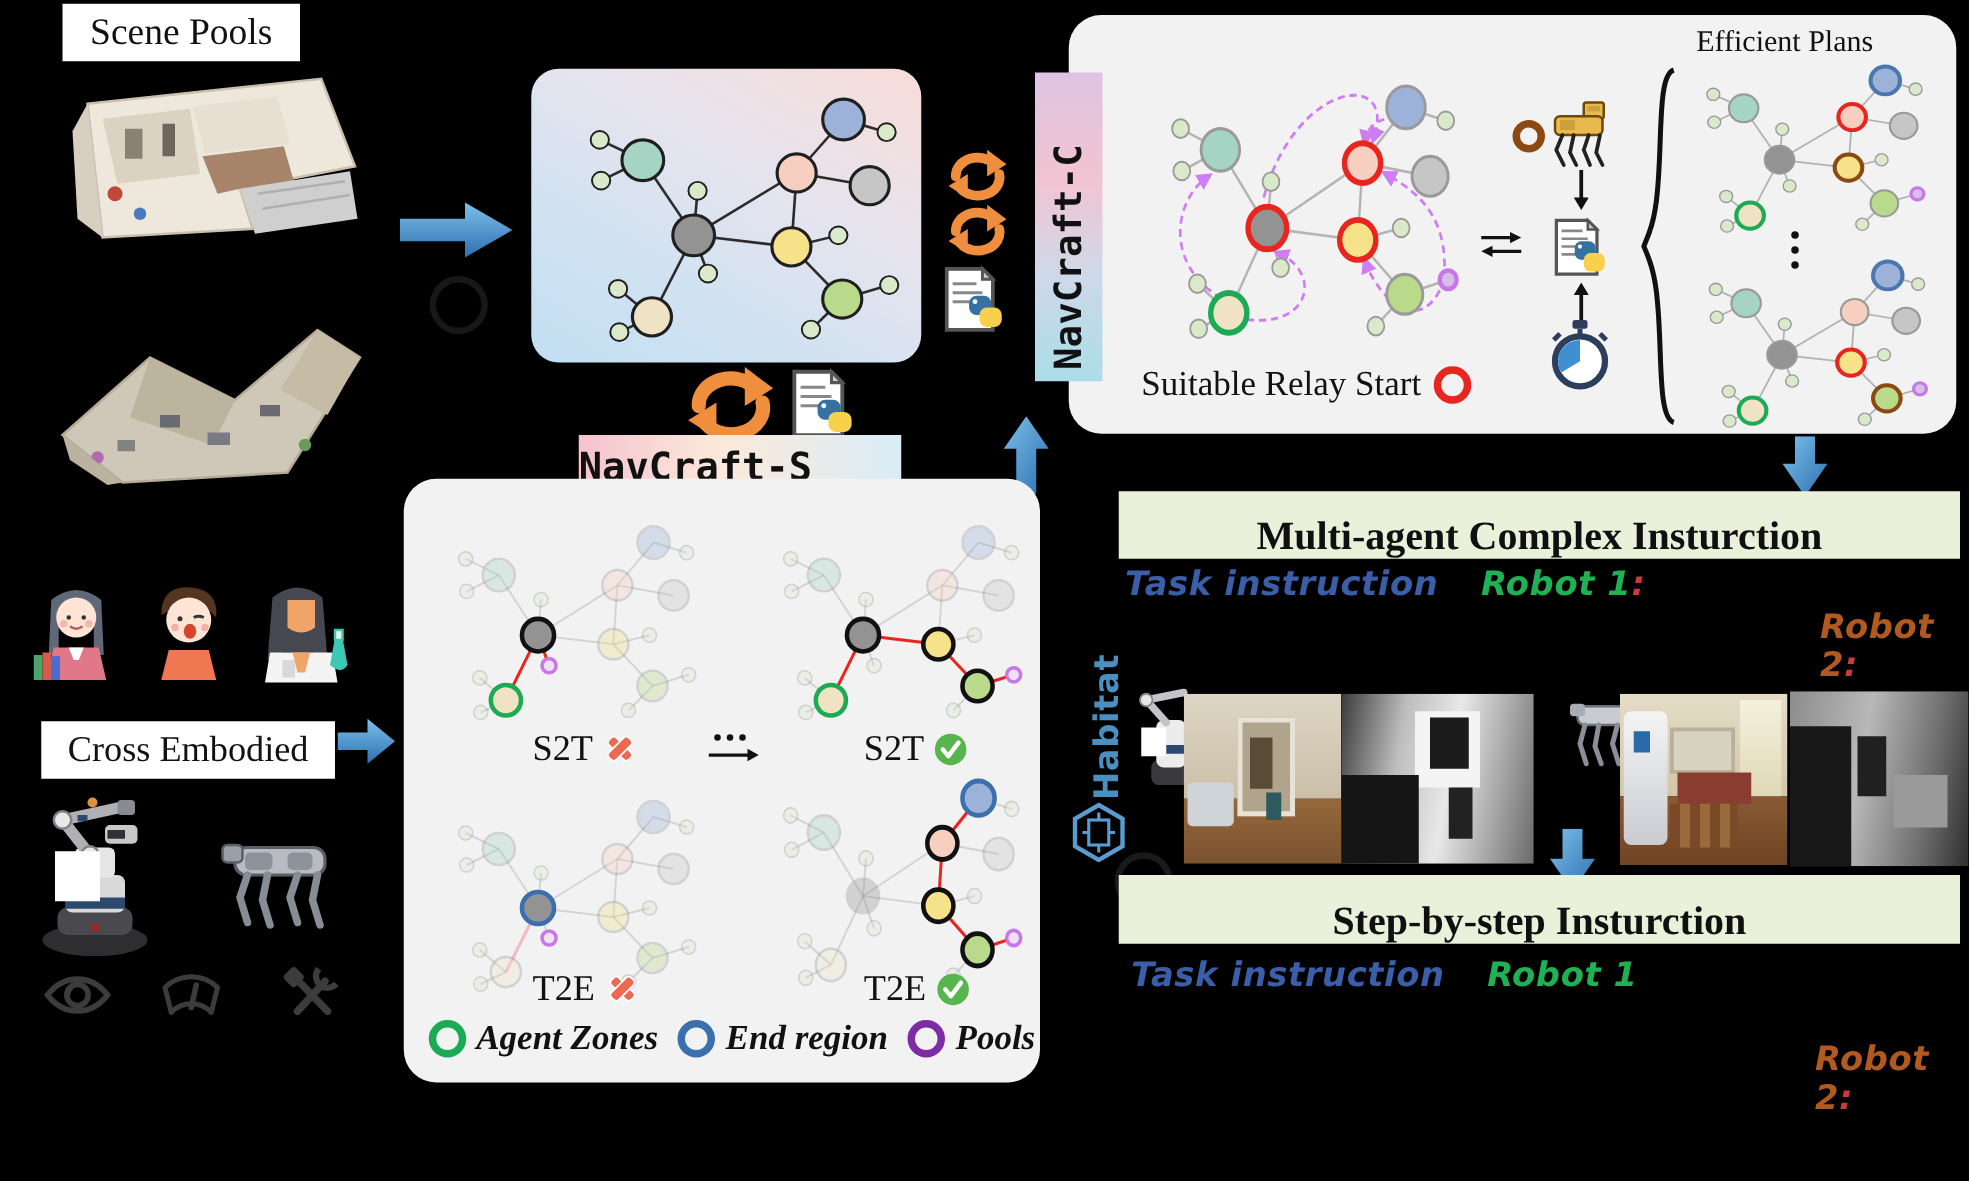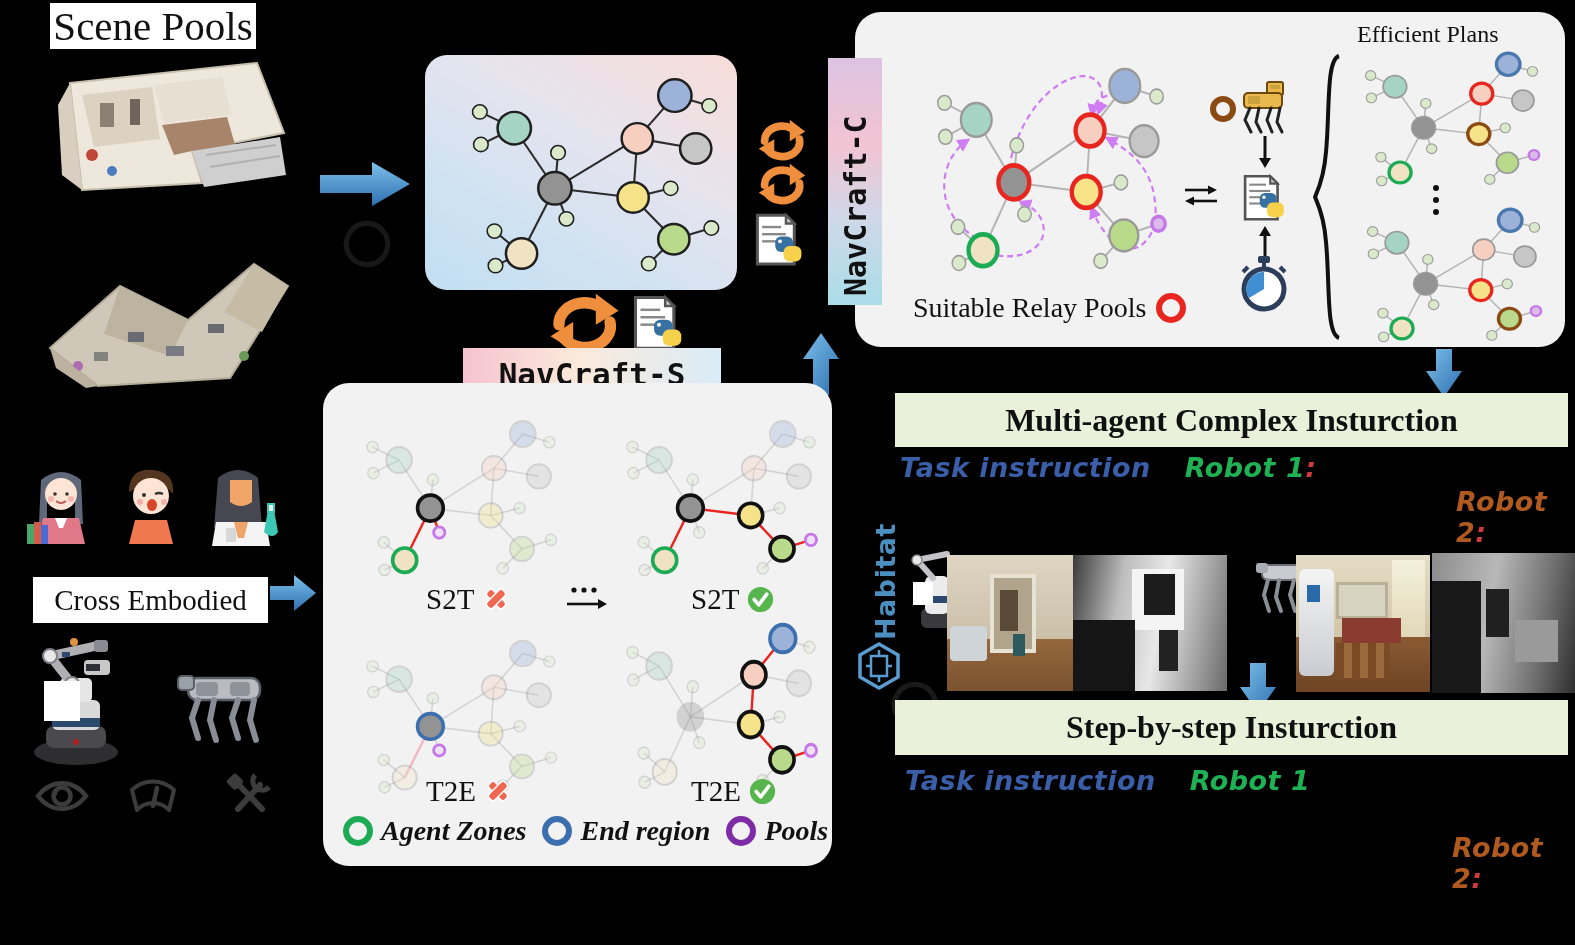--- a/index.html
+++ b/index.html
@@ -2,39 +2,39 @@
 <html><head>
 <meta charset="utf-8">
 <style>
   html,body{margin:0;padding:0;background:#000;}
   #stage{position:relative;width:1575px;height:945px;background:#000;overflow:hidden;
          font-family:"Liberation Serif",serif;}
   .abs{position:absolute;}
   .whitebox{background:#fff;color:#111;display:flex;align-items:center;justify-content:center;
             font-family:"Liberation Serif",serif;}
   .panel{background:#f2f2f2;border-radius:26px;}
-  .banner{display:flex;align-items:center;justify-content:center;
+  .banner{display:flex;align-items:flex-end;justify-content:center;
           font-family:"Liberation Serif",serif;font-weight:700;color:#101010;}
   .comic{font-family:"DejaVu Sans",sans-serif;font-weight:700;font-style:italic;letter-spacing:.5px;}
   .mono{font-family:"DejaVu Sans Mono",monospace;font-weight:700;color:#111;}
   .serifbig{font-family:"Liberation Serif",serif;color:#111;}
   .graph{position:absolute;}
   .graph svg{width:100%;height:100%;display:block;}
   .legend-row{display:flex;align-items:center;gap:8px;
               font-family:"Liberation Serif",serif;font-style:italic;font-weight:700;color:#111;}
   .ring{display:inline-block;border-radius:50%;background:transparent;}
   .vtext{transform:rotate(-90deg);transform-origin:left top;white-space:nowrap;}
   .img-abstract{overflow:hidden;}
 </style>
 </head>
 <body>
 
 <div id="stage">
 
-  <div class="abs whitebox" style="left:50px;top:3px;width:206px;height:46px;font-size:41px;">
+  <div class="abs whitebox" style="left:50px;top:3px;width:190px;height:46px;font-size:30px;">
     <span>Scene Pools</span>
   </div>
 
   <div class="abs img-abstract" style="left:42px;top:55px;width:250px;height:150px;">
     <svg viewBox="0 0 250 150">
       <polygon points="28,28 215,8 242,78 150,96 160,128 40,135" fill="#eee8dc" stroke="#c9bfae" stroke-width="2"></polygon>
       <polygon points="40,40 110,32 118,84 52,92" fill="#dcd2c2"></polygon>
       <polygon points="112,30 180,22 190,60 122,68" fill="#e6dfd2"></polygon>
       <polygon points="120,70 185,62 196,100 150,96 132,100" fill="#a8846a"></polygon>
       <polygon points="150,96 238,82 244,120 162,132" fill="#cfcfcf"></polygon>
@@ -289,21 +289,21 @@
       <line x1="6" y1="16" x2="22" y2="16" stroke="#888" stroke-width="2"></line>
       <line x1="6" y1="22" x2="26" y2="22" stroke="#888" stroke-width="2"></line>
       <line x1="6" y1="28" x2="18" y2="28" stroke="#888" stroke-width="2"></line>
       <rect x="17" y="24" width="15" height="13" rx="5" fill="#3771a2"></rect>
       <rect x="24" y="32" width="15" height="13" rx="5" fill="#f7d14c"></rect>
       <circle cx="21" cy="28" r="1.6" fill="#fff"></circle>
     </svg>
   </div>
 
   <div class="abs mono" style="left:463px;top:348px;width:258px;height:52px;font-size:31px;
-       display:flex;align-items:center;justify-content:center;
+       display:flex;align-items:center;justify-content:flex-start;
        background:linear-gradient(90deg,#f6c3cf 0%,#fbeadb 45%,#d9ecf7 100%);">
     <span>NavCraft-S</span>
   </div>
 
   <div class="abs" style="left:803px;top:333px;width:36px;height:62px;">
     <svg viewBox="0 0 36 62">
       <defs>
           <linearGradient id="bg3" x1="0" y1="0" x2="1" y2="1">
         <stop offset="0" stop-color="#7cc0ea"></stop>
             <stop offset="1" stop-color="#2e6fb0"></stop>
@@ -364,21 +364,21 @@
           <circle cx="229" cy="173" r="15" fill="#b9d98b" stroke="#9a9a9a" stroke-width="2.4"></circle>
           <circle cx="265" cy="162" r="7" fill="#d9bce8" stroke="#c678e8" stroke-width="3.5"></circle>
           <circle cx="205" cy="197" r="7" fill="#d9e9ca" stroke="#9a9a9a" stroke-width="1.5"></circle>
           <circle cx="83" cy="187" r="15" fill="#f0e3c3" stroke="#1cab54" stroke-width="4.5"></circle>
           <circle cx="57" cy="165" r="7" fill="#d9e9ca" stroke="#9a9a9a" stroke-width="1.5"></circle>
           <circle cx="58" cy="199" r="7" fill="#d9e9ca" stroke="#9a9a9a" stroke-width="1.5"></circle>
         </svg>
       </div>
 
     <div class="abs serifbig" style="left:58px;top:278px;height:36px;display:flex;align-items:center;gap:10px;font-size:28px;">
-      <span>Suitable Relay Pools</span>
+      <span>Suitable Relay Start</span>
       <span class="ring" style="width:18px;height:18px;border:6px solid #e8251f;"></span>
     </div>
 
     <div class="abs" style="left:328px;top:172px;width:36px;height:24px;">
       <svg viewBox="0 0 36 24">
         <line x1="2" y1="6" x2="26" y2="6" stroke="#111" stroke-width="2.6"></line>
         <polygon points="25,1.5 34,6 25,10.5" fill="#111"></polygon>
         <line x1="34" y1="17" x2="10" y2="17" stroke="#111" stroke-width="2.6"></line>
         <polygon points="11,12.5 2,17 11,21.5" fill="#111"></polygon>
       </svg>

